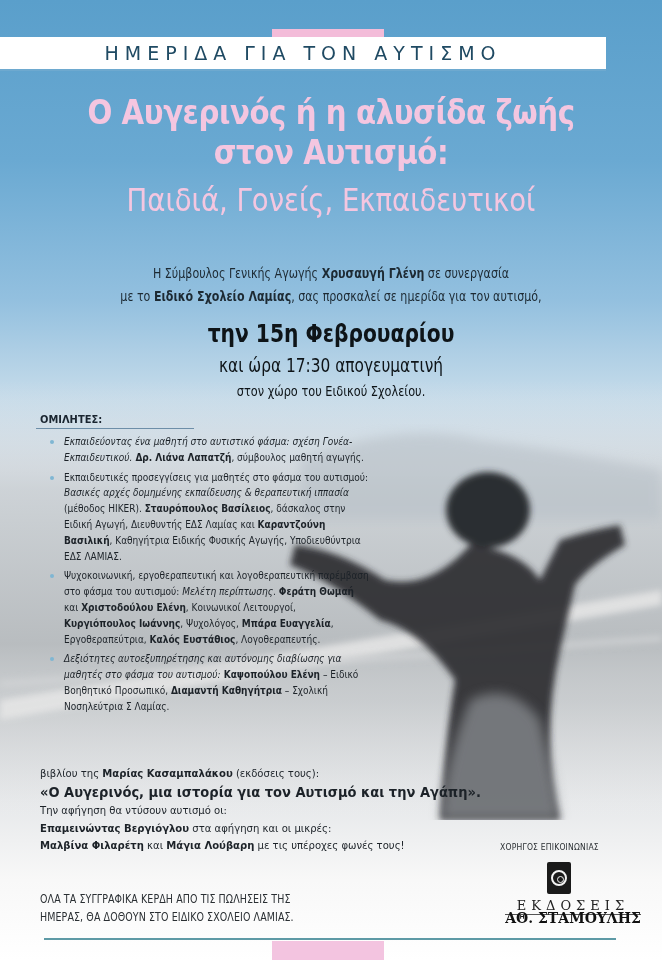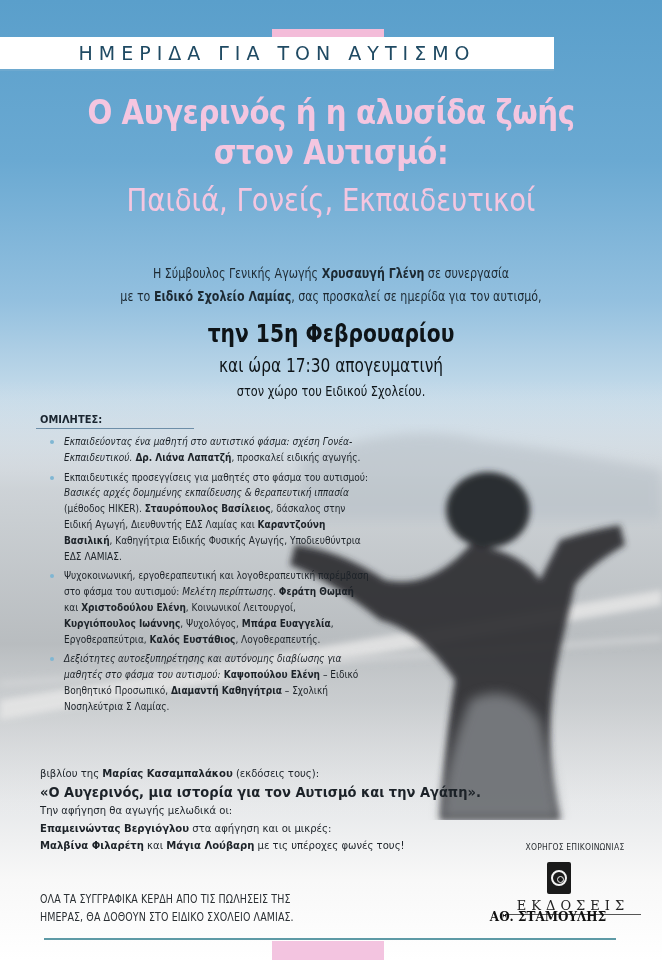--- a/index.html
+++ b/index.html
@@ -1,47 +1,47 @@
 <!DOCTYPE html>
 <html><head>
 <meta charset="utf-8">
 <style>
   html, body { margin:0; padding:0; }
   body { width:662px; height:960px; overflow:hidden; position:relative; font-family:"DejaVu Sans Condensed","DejaVu Sans", sans-serif; }
   .poster { position:absolute; left:0; top:0; width:662px; height:960px; overflow:hidden;
     background: linear-gradient(180deg, #5a9fcb 0px, #6aa9d2 160px, #93c0df 300px, #c7dcea 400px, #dfe6ec 470px, #d7dcdf 560px, #c9cdd0 700px, #e6e8ea 800px, #f8f8f8 880px, #ffffff 960px); }
   .photo { position:absolute; left:0; top:380px; width:662px; height:440px; }
   .pink-top { position:absolute; left:272px; top:29px; width:112px; height:8px; background:#f3bcd9; }
-  .header-band { position:absolute; left:0; top:37px; width:554px; height:32px; background:#ffffff; border-bottom:2px solid #6ea9cf; display:flex; align-items:center; justify-content:center; }
+  .header-band { position:absolute; left:0; top:37px; width:606px; height:32px; background:#ffffff; border-bottom:2px solid #6ea9cf; display:flex; align-items:center; justify-content:center; }
   .header-band span { font-family:"DejaVu Sans", sans-serif; font-size:19px; letter-spacing:6px; color:#1f4a63; font-weight:normal; }
   .title1 { position:absolute; left:0; width:662px; top:92px; text-align:center; color:#f4c6e0; font-weight:bold; font-size:34px; line-height:40px; font-family:"DejaVu Sans", sans-serif; letter-spacing:-0.5px; transform:scaleX(0.86); transform-origin:center; }
   .title2 { top:132px; }
   .subtitle { position:absolute; left:0; width:662px; top:180px; text-align:center; color:#f4c6e0; font-size:32px; line-height:40px; font-family:"DejaVu Sans", sans-serif; transform:scaleX(0.86); transform-origin:center; }
   .intro { position:absolute; left:0; width:662px; top:262px; text-align:center; color:#1d2a33; font-size:14px; line-height:23px; transform:scaleX(0.88); transform-origin:center; }
   .intro b { font-weight:bold; }
   .date { position:absolute; left:0; width:662px; top:318px; text-align:center; color:#0e1418; font-size:25px; font-weight:bold; line-height:32px; transform:scaleX(0.9); transform-origin:center; }
   .time { position:absolute; left:0; width:662px; top:352px; text-align:center; color:#0e1418; font-size:19px; line-height:26px; transform:scaleX(0.9); transform-origin:center; }
   .place { position:absolute; left:0; width:662px; top:380px; text-align:center; color:#0e1418; font-size:14px; line-height:22px; transform:scaleX(0.9); transform-origin:center; }
   .speakers-h { position:absolute; left:40px; top:413px; font-size:11px; font-weight:bold; color:#1a2530; }
   .speakers-rule { position:absolute; left:36px; top:428px; width:158px; height:1px; background:#6d8ea8; }
   .speakers { position:absolute; left:50px; top:434px; width:320px; font-size:10px; line-height:15.8px; color:#1c2228; }
   .speakers ul { margin:0; padding:0; list-style:none; }
   .speakers li { position:relative; padding-left:14px; margin-bottom:4px; }
   .speakers li .bullet { position:absolute; left:0; top:6px; width:4px; height:4px; border-radius:50%; background:#7fb6d3; }
   .speakers i { font-style:italic; }
   .speakers b { font-weight:bold; }
   .book { position:absolute; left:40px; top:765px; width:590px; font-size:11.2px; line-height:17.4px; color:#1c2228; }
   .book .ttl { font-size:14.5px; font-weight:bold; line-height:20px; }
   .book b { font-weight:bold; }
-  .sponsor-label { position:absolute; left:500px; top:842px; width:150px; text-align:center; font-size:8.5px; color:#2a2f33; letter-spacing:0.2px; }
+  .sponsor-label { position:absolute; left:500px; top:842px; width:150px; text-align:left; font-size:8.5px; color:#2a2f33; letter-spacing:0.2px; }
   .logo { position:absolute; left:547px; top:862px; width:24px; height:32px; background:#1a1a1a; border-radius:2px; }
   .logo-inner { position:absolute; left:4px; top:8px; width:16px; height:16px; border-radius:50%; border:2px solid #f2f2f2; box-sizing:border-box; }
   .logo-inner2 { position:absolute; left:4px; top:4px; width:5px; height:5px; border-radius:50%; border:1px solid #f2f2f2; }
   .publisher-small { position:absolute; left:505px; top:898px; width:136px; text-align:center; font-family:"DejaVu Serif", serif; font-size:13px; letter-spacing:5px; color:#222; border-bottom:1px solid #555; padding-bottom:1px; }
-  .publisher-name { position:absolute; left:480px; top:910px; width:136px; text-align:center; font-family:"DejaVu Serif", serif; font-size:12px; font-weight:bold; color:#111; }
+  .publisher-name { position:absolute; left:505px; top:910px; width:136px; text-align:center; font-family:"DejaVu Serif", serif; font-size:14px; font-weight:bold; color:#111; }
   .proceeds { position:absolute; left:40px; top:890px; font-size:12px; line-height:18px; color:#2a2f33; letter-spacing:0.1px; transform:scaleX(0.88); transform-origin:left; }
   .bottom-rule { position:absolute; left:44px; top:938px; width:572px; height:2px; background:#5e9aa6; }
   .pink-bottom { position:absolute; left:272px; top:941px; width:112px; height:19px; background:#f3c4e0; }
 </style>
 </head>
 <body>
 
 <div class="poster">
 
   <svg class="photo" viewBox="0 0 662 440" preserveAspectRatio="none">
@@ -88,41 +88,41 @@
   <div class="time">και ώρα 17:30 απογευματινή</div>
   <div class="place">στον χώρο του Ειδικού Σχολείου.</div>
 
   <div class="speakers-h">ΟΜΙΛΗΤΕΣ:</div>
   <div class="speakers-rule"></div>
 
   <div class="speakers">
     <ul>
       <li>
         <span class="bullet"></span>
-        <i>Εκπαιδεύοντας ένα μαθητή στο αυτιστικό φάσμα: σχέση Γονέα-Εκπαιδευτικού.</i><b> Δρ. Λιάνα Λαπατζή</b><span>, προσκαλεί ειδικής αγωγής.</span>
+        <i>Εκπαιδεύοντας ένα μαθητή στο αυτιστικό φάσμα: σχέση Γονέα-Εκπαιδευτικού.</i><b> Δρ. Λιάνα Λαπατζή</b><span>, σύμβουλος μαθητή αγωγής.</span>
       </li>
       <li>
         <span class="bullet"></span>
         <span>Εκπαιδευτικές προσεγγίσεις για μαθητές στο φάσμα του αυτισμού: </span><i>Βασικές αρχές δομημένης εκπαίδευσης &amp; θεραπευτική ιππασία</i><span> (μέθοδος HIKER). </span><b>Σταυρόπουλος Βασίλειος</b><span>, δάσκαλος στην Ειδική Αγωγή, Διευθυντής ΕΔΣ Λαμίας και </span><b>Καραντζούνη Βασιλική</b><span>, Καθηγήτρια Ειδικής Φυσικής Αγωγής, Υποδιευθύντρια ΕΔΣ ΛΑΜΙΑΣ.</span>
       </li>
       <li>
         <span class="bullet"></span>
         <span>Ψυχοκοινωνική, εργοθεραπευτική και λογοθεραπευτική παρέμβαση στο φάσμα του αυτισμού: </span><i>Μελέτη περίπτωσης</i><span>. </span><b>Φεράτη Θωμαή</b><span> και </span><b>Χριστοδούλου Ελένη</b><span>, Κοινωνικοί Λειτουργοί, </span><b>Κυργιόπουλος Ιωάννης</b><span>, Ψυχολόγος, </span><b>Μπάρα Ευαγγελία</b><span>, Εργοθεραπεύτρια, </span><b>Καλός Ευστάθιος</b><span>, Λογοθεραπευτής.</span>
       </li>
       <li>
         <span class="bullet"></span>
         <i>Δεξιότητες αυτοεξυπηρέτησης και αυτόνομης διαβίωσης για μαθητές στο φάσμα του αυτισμού:</i><b> Καψοπούλου Ελένη</b><span> – Ειδικό Βοηθητικό Προσωπικό, </span><b>Διαμαντή Καθηγήτρια</b><span> – Σχολική Νοσηλεύτρια Σ Λαμίας.</span>
       </li>
     </ul>
   </div>
 
   <div class="book">
     <div><span>βιβλίου της </span><b>Μαρίας Κασαμπαλάκου</b><span> (εκδόσεις τους):</span></div>
     <div class="ttl">«Ο Αυγερινός, μια ιστορία για τον Αυτισμό και την Αγάπη».</div>
-    <div>Την αφήγηση θα αγωγής μελωδικά οι:</div>
+    <div>Την αφήγηση θα ντύσουν αυτισμό οι:</div>
     <div><b>Επαμεινώντας Βεργιόγλου</b><span> στα αφήγηση και οι μικρές:</span></div>
     <div><b>Μαλβίνα Φιλαρέτη</b><span> και </span><b>Μάγια Λούβαρη</b><span> με τις υπέροχες φωνές τους!</span></div>
   </div>
 
   <div class="sponsor-label">ΧΟΡΗΓΟΣ ΕΠΙΚΟΙΝΩΝΙΑΣ</div>
   <div class="logo">
     <div class="logo-inner">
         <div class="logo-inner2"></div>
       </div>
   </div>

